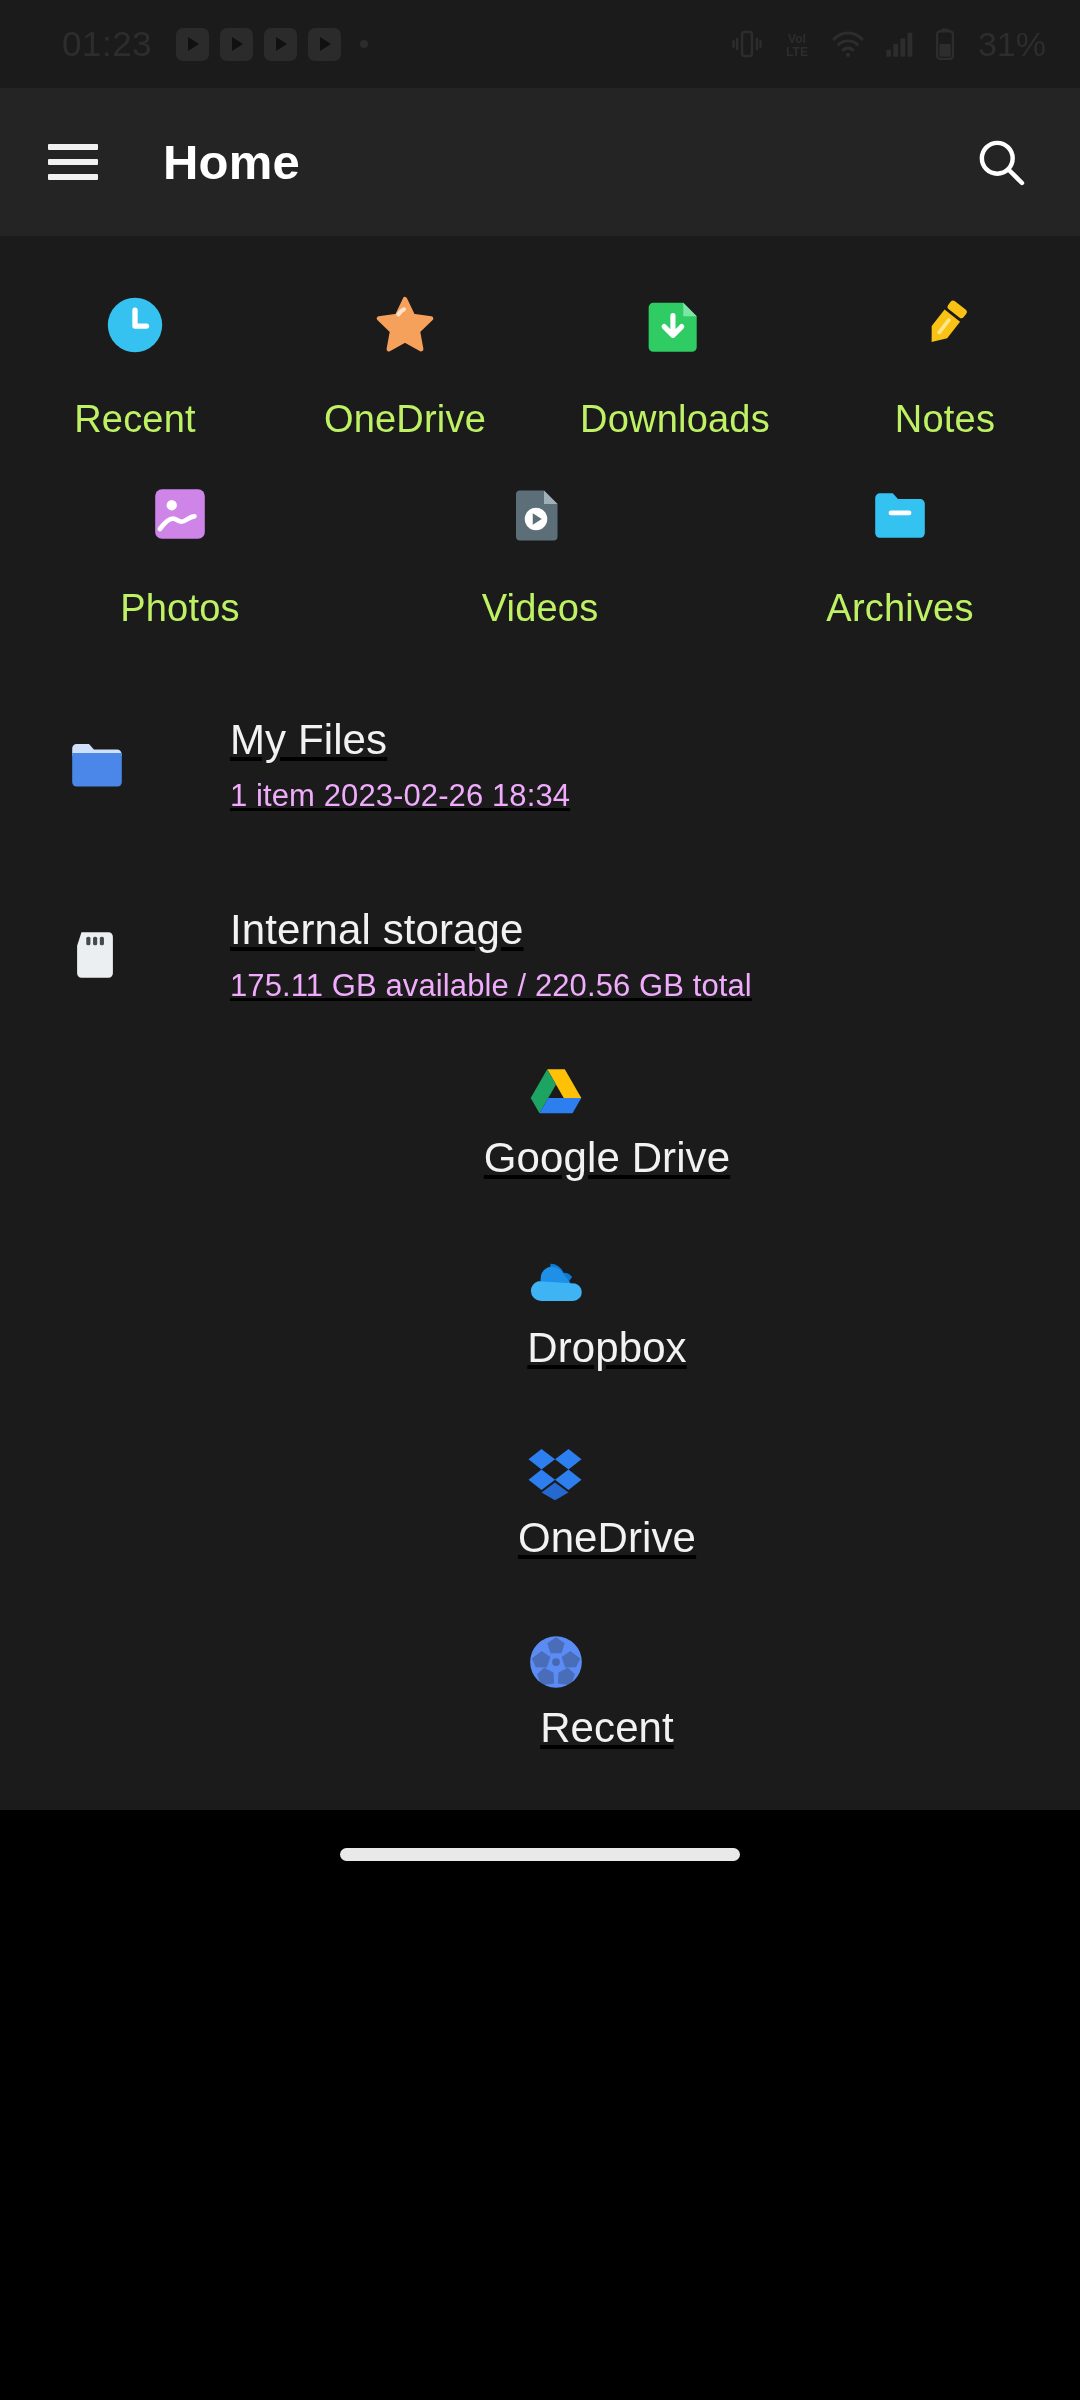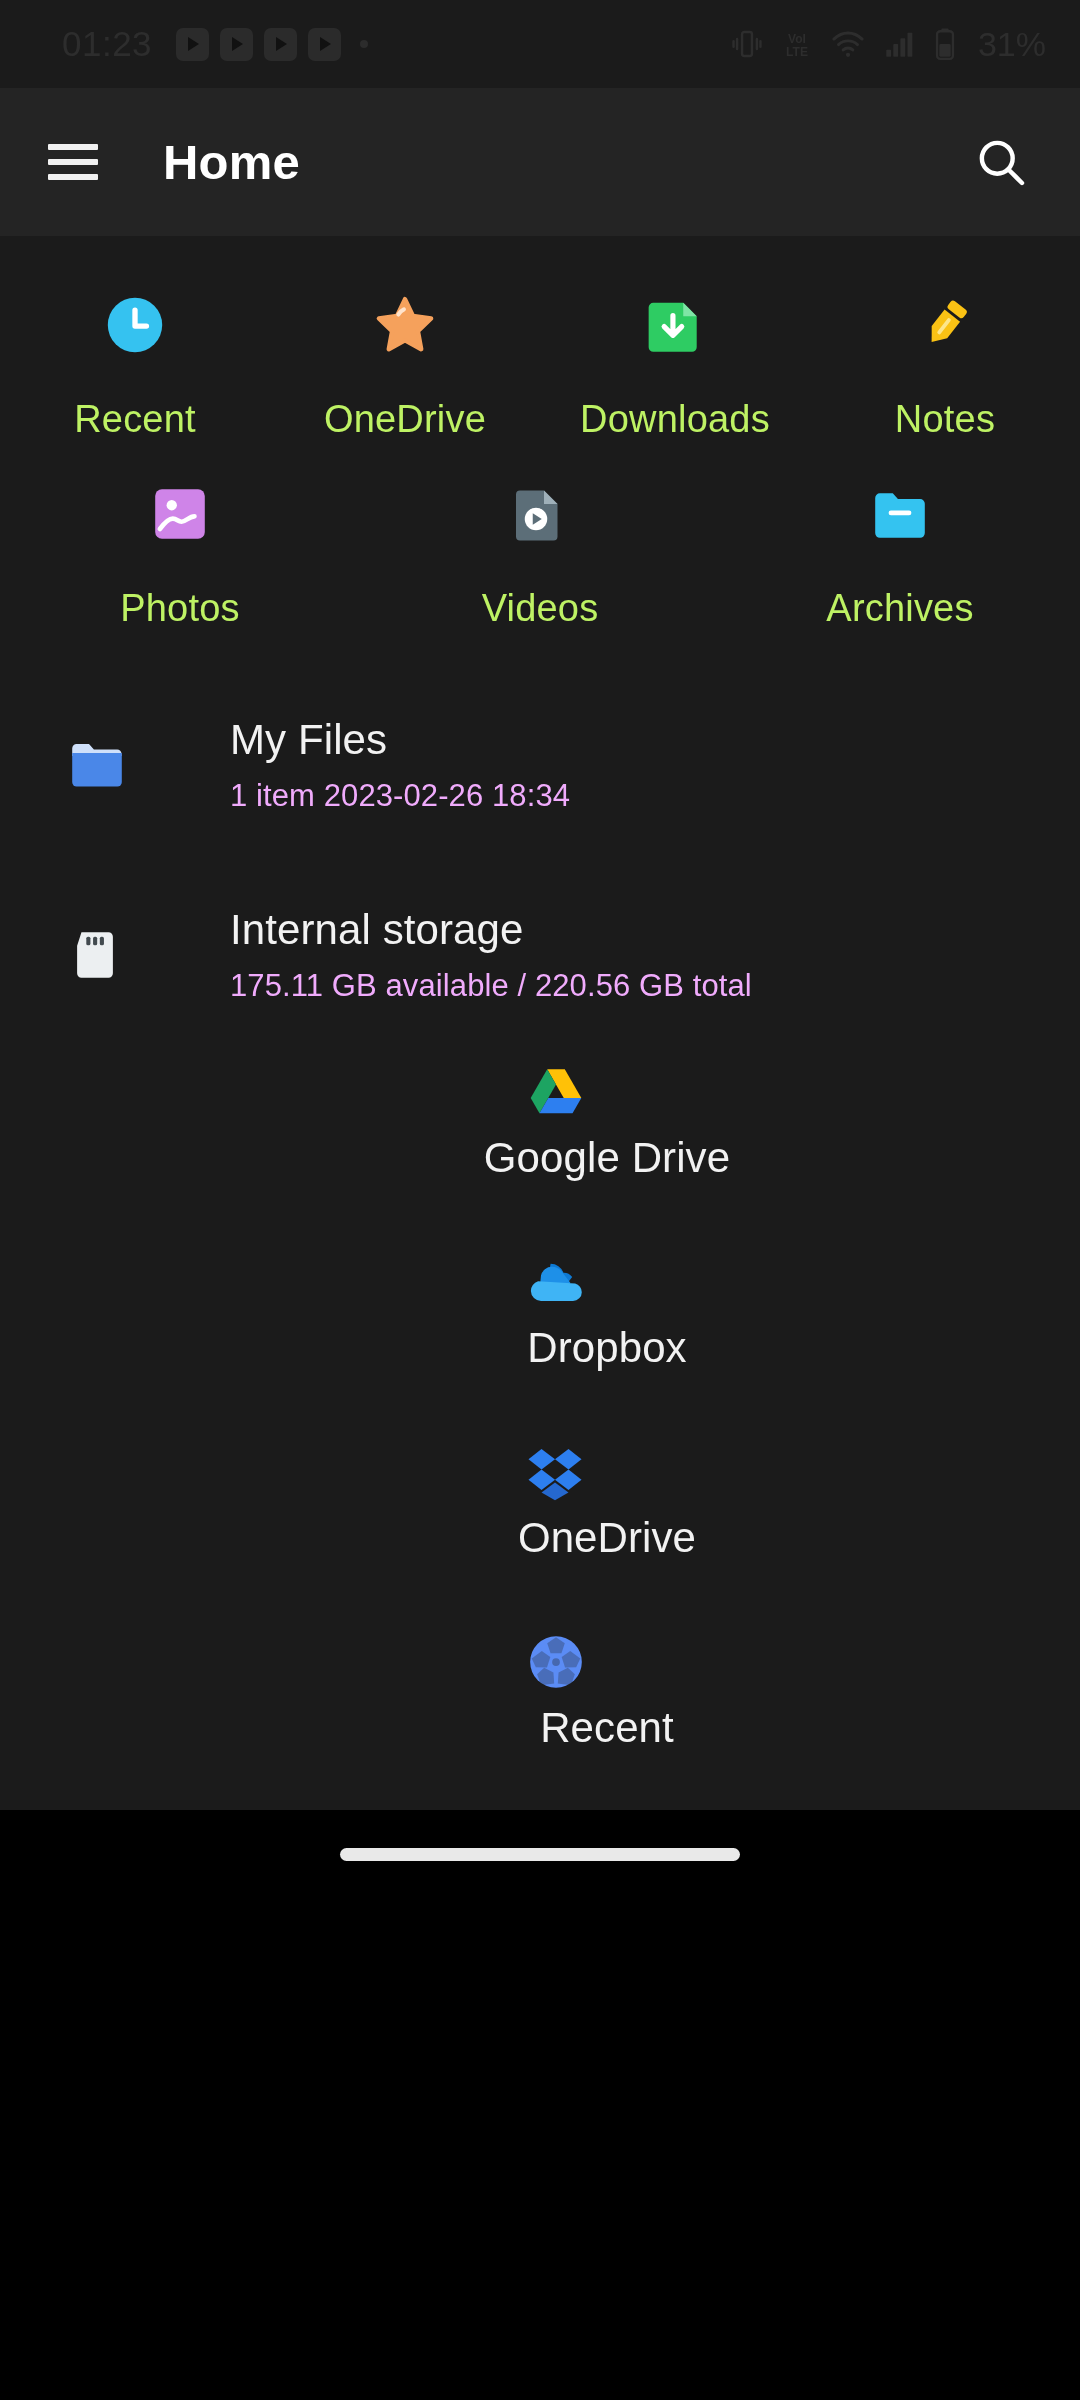--- a/index.html
+++ b/index.html
@@ -67,21 +67,21 @@
   }
   .grid-icon { width:74px; height:74px; display:flex; align-items:center; justify-content:center; }
   .grid-label { margin-top:36px; font-size:38px; color:#bef264; font-weight:400; letter-spacing:.2px; }
 
   
   .list-section { background:#1b1b1b; }
   .divider { height:1px; background:#262626; width:100%; }
   .list-row {
     display:flex; align-items:center;
     padding:0 12px 0 66px;
-    min-height:0; cursor:pointer;
+    min-height:0; cursor:pointer;text-decoration:underline;
   }
   .row-tall { height:190px; }
   .row-short { height:190px;flex-direction:column; }
   .row-icon { width:84px; display:flex; align-items:center; justify-content:flex-start; flex:0 0 84px; }
   .row-text { margin-left:80px; display:flex; flex-direction:column; justify-content:center; }
   .row-title { font-size:42px; color:#f2f2f2; font-weight:400; line-height:1.15; letter-spacing:.1px; }
   .row-sub { font-size:31px; color:#f0abfc; margin-top:13px; letter-spacing:.1px; }
 
   .filler { flex:1; background:#1b1b1b; }
 

